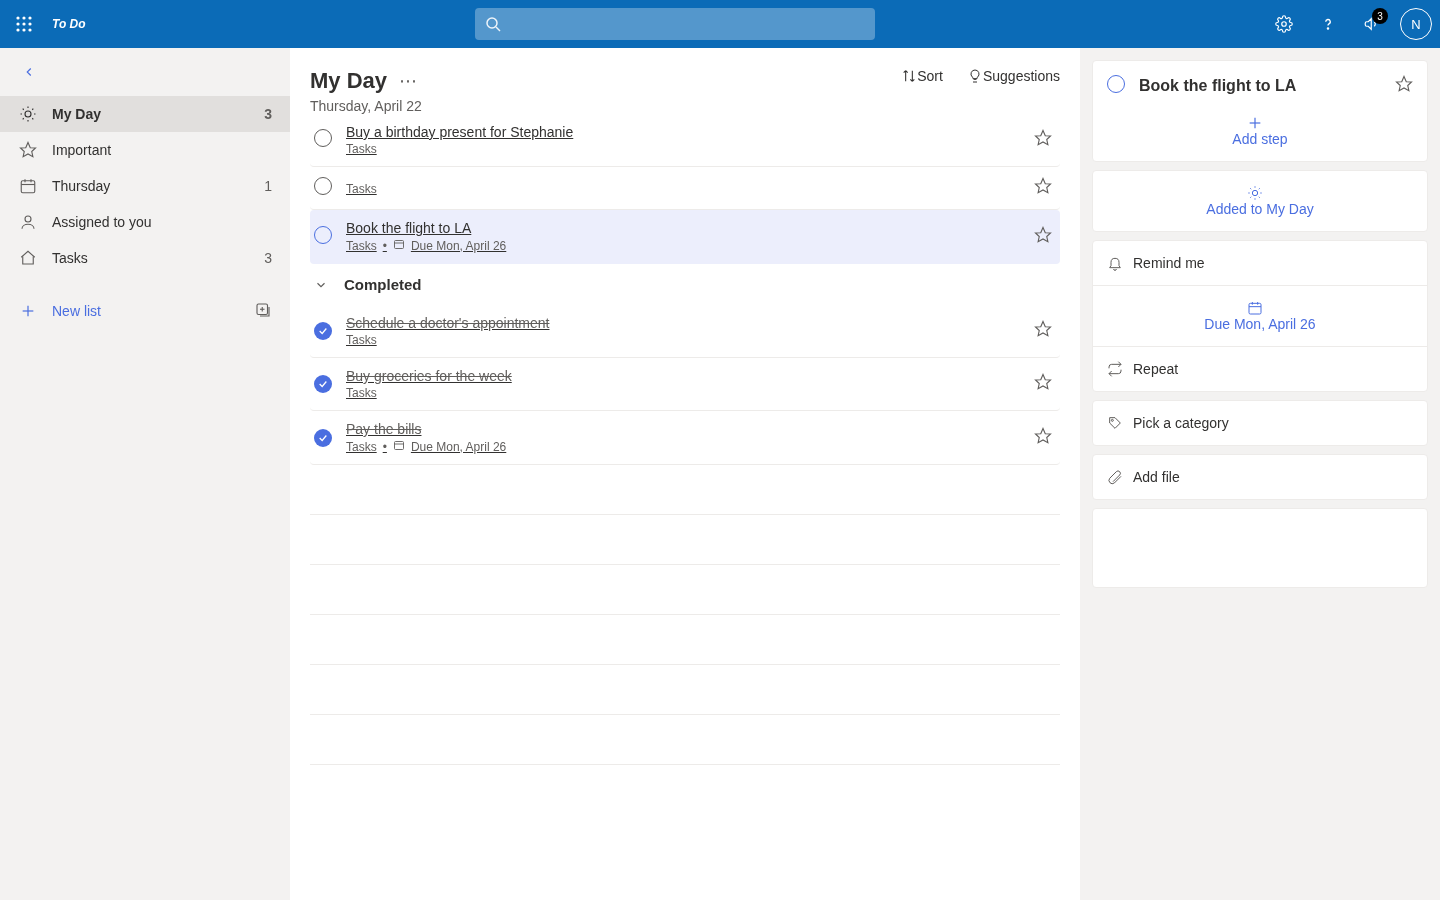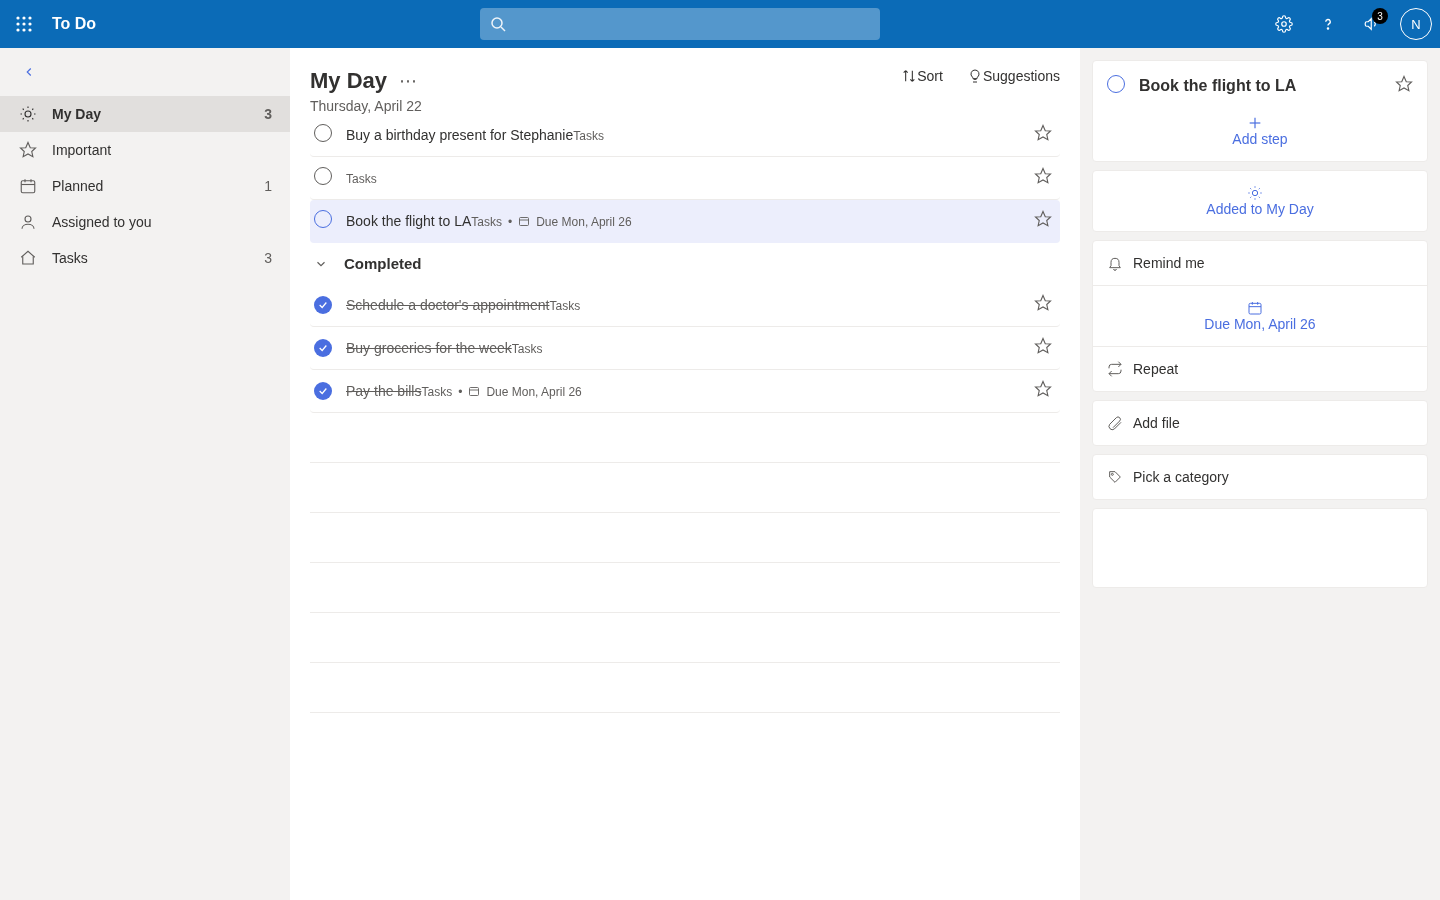--- a/index.html
+++ b/index.html
@@ -10,21 +10,21 @@
     --blue-link: #4a6ee0;
     --sidebar-bg: #f3f2f1;
     --border: #edebe9;
     --gray-text: #605e5c;
     --selected-bg: #eceefc;
   }
 
   
   .header { display:flex; align-items:center; height:48px; background:var(--blue-header); color:#fff; }
   .waffle { width:48px; height:48px; display:flex; align-items:center; justify-content:center; cursor:pointer; }
-  .app-name { font-size:16px; font-weight:600; margin-left:4px; }
+  .app-name { font-size:12px; font-weight:600; margin-left:4px;font-style:italic; }
   .search-wrap { flex:1; display:flex; justify-content:center; }
   .search-box { width:400px; height:32px; background:rgba(255,255,255,0.3); border-radius:4px; display:flex; align-items:center; padding:0 10px; cursor:text; }
   .search-box svg { opacity:.9 }
   .hdr-right { display:flex; align-items:center; gap:4px; padding-right:8px; }
   .hdr-btn { width:40px; height:48px; display:flex; align-items:center; justify-content:center; cursor:pointer; position:relative; }
   .avatar { width:32px; height:32px; border:1px solid #fff; border-radius:50%; display:flex; align-items:center; justify-content:center; font-size:13px; margin-left:4px; }
   .badge { position:absolute; top:8px; right:4px; background:#000; color:#fff; border-radius:8px; font-size:10px; min-width:16px; height:16px; display:flex; align-items:center; justify-content:center; }
 
   
   .body { display:flex; height:852px; }
@@ -49,21 +49,21 @@
   .page-subtitle { font-size:14px; color:var(--gray-text); margin-top:4px; }
   .main-actions { margin-left:auto; display:flex; gap:24px; color:#323130; font-size:14px; }
   .main-action { display:flex; align-items:center; cursor:pointer; }
 
   .add-task { display:flex; align-items:center; height:42px; margin-top:14px; color:var(--gray-text); cursor:text; font-size:14px; }
   .add-task .plus { width:34px; display:flex; justify-content:flex-start; align-items:center; color:var(--gray-text); }
 
   .task { display:flex; align-items:center; border-bottom:1px solid var(--border); padding:10px 8px 10px 4px; cursor:pointer; border-radius:4px; }
   .task.selected { background:var(--selected-bg); border-bottom-color:transparent; }
   .task .chk { margin-right:14px; }
-  .task-body { flex:1; display:flex; flex-direction:row; }
+  .task-body { flex:1; display:flex; flex-direction:column;text-decoration:underline; }
   .task-title { font-size:14px; }
   .task-title.done { text-decoration:line-through; color:var(--gray-text); }
   .task-meta { font-size:12px; color:var(--gray-text); display:flex; align-items:center; gap:6px; margin-top:2px; }
   .task .star { margin-left:auto; color:var(--gray-text); cursor:pointer; }
 
   .section-header { display:flex; align-items:center; padding:12px 4px; font-weight:600; font-size:15px; cursor:pointer; }
   .section-header .chev { width:30px; color:var(--gray-text); display:flex; }
 
   .placeholder-row { border-bottom:1px solid var(--border); height:50px; }
 
@@ -171,21 +171,21 @@
     </div>
     <div class="nav-item">
       <span class="nav-icon">
           <svg width="18" height="18" viewBox="0 0 24 24" fill="none" stroke="currentColor" stroke-width="1.5">
             <rect x="3" y="5" width="18" height="16" rx="2"></rect>
             <line x1="3" y1="10" x2="21" y2="10"></line>
             <line x1="8" y1="3" x2="8" y2="7"></line>
             <line x1="16" y1="3" x2="16" y2="7"></line>
           </svg>
         </span>
-      <span>Planned</span>
+      <span>Thursday</span>
       <span class="count">1</span>
     </div>
     <div class="nav-item">
       <span class="nav-icon">
           <svg width="18" height="18" viewBox="0 0 24 24" fill="none" stroke="currentColor" stroke-width="1.5">
             <circle cx="12" cy="8" r="4"></circle>
             <path d="M4 21c0-4 4-6 8-6s8 2 8 6"></path>
           </svg>
         </span>
       <span>Assigned to you</span>
@@ -195,20 +195,35 @@
       <span class="nav-icon">
           <svg width="18" height="18" viewBox="0 0 24 24" fill="none" stroke="currentColor" stroke-width="1.5">
             <path d="M3 11 12 3l9 8"></path>
             <path d="M5 10v10h14V10"></path>
           </svg>
         </span>
       <span>Tasks</span>
       <span class="count">3</span>
     </div>
 
+    <div class="newlist-row">
+      <span class="plus-icon">
+          <svg width="16" height="16" viewBox="0 0 24 24" fill="none" stroke="currentColor" stroke-width="1.8">
+            <line x1="12" y1="4" x2="12" y2="20"></line>
+            <line x1="4" y1="12" x2="20" y2="12"></line>
+          </svg>
+        </span>
+      <span>New list</span>
+      <span class="newgroup"><svg width="18" height="18" viewBox="0 0 24 24" fill="none" stroke="currentColor" stroke-width="1.5">
+            <rect x="4" y="4" width="14" height="14" rx="2"></rect>
+            <line x1="11" y1="8" x2="11" y2="14"></line>
+            <line x1="8" y1="11" x2="14" y2="11"></line>
+            <path d="M8 20h12V8"></path>
+          </svg></span>
+    </div>
   </div>
 
   <div class="main">
     <div class="main-header">
       <div>
         <div style="display:flex;align-items:center;">
           <span class="page-title">My Day</span>
           <span class="more-dots">⋯</span>
         </div>
         <div class="page-subtitle">Thursday, April 22</div>
@@ -425,35 +440,35 @@
             </svg>
           </span>
         <span>Repeat</span>
       </div>
     </div>
 
     <div class="card">
       <div class="card-row">
         <span class="row-icon">
             <svg width="16" height="16" viewBox="0 0 24 24" fill="none" stroke="currentColor" stroke-width="1.5">
-              <path d="M21 11 11 21a5 5 0 0 1-7-7L14 4a3.5 3.5 0 0 1 5 5L9 19"></path>
-            </svg>
-          </span>
-        <span>Add file</span>
+              <path d="M20 12 12 20 4 12V4h8z"></path>
+              <circle cx="8" cy="8" r="1.5"></circle>
+            </svg>
+          </span>
+        <span>Pick a category</span>
       </div>
     </div>
 
     <div class="card">
       <div class="card-row">
         <span class="row-icon">
             <svg width="16" height="16" viewBox="0 0 24 24" fill="none" stroke="currentColor" stroke-width="1.5">
-              <path d="M20 12 12 20 4 12V4h8z"></path>
-              <circle cx="8" cy="8" r="1.5"></circle>
-            </svg>
-          </span>
-        <span>Pick a category</span>
+              <path d="M21 11 11 21a5 5 0 0 1-7-7L14 4a3.5 3.5 0 0 1 5 5L9 19"></path>
+            </svg>
+          </span>
+        <span>Add file</span>
       </div>
     </div>
 
     <div class="card" style="height:80px"></div>
   </div>
 
 </div>
 
 </body></html>

